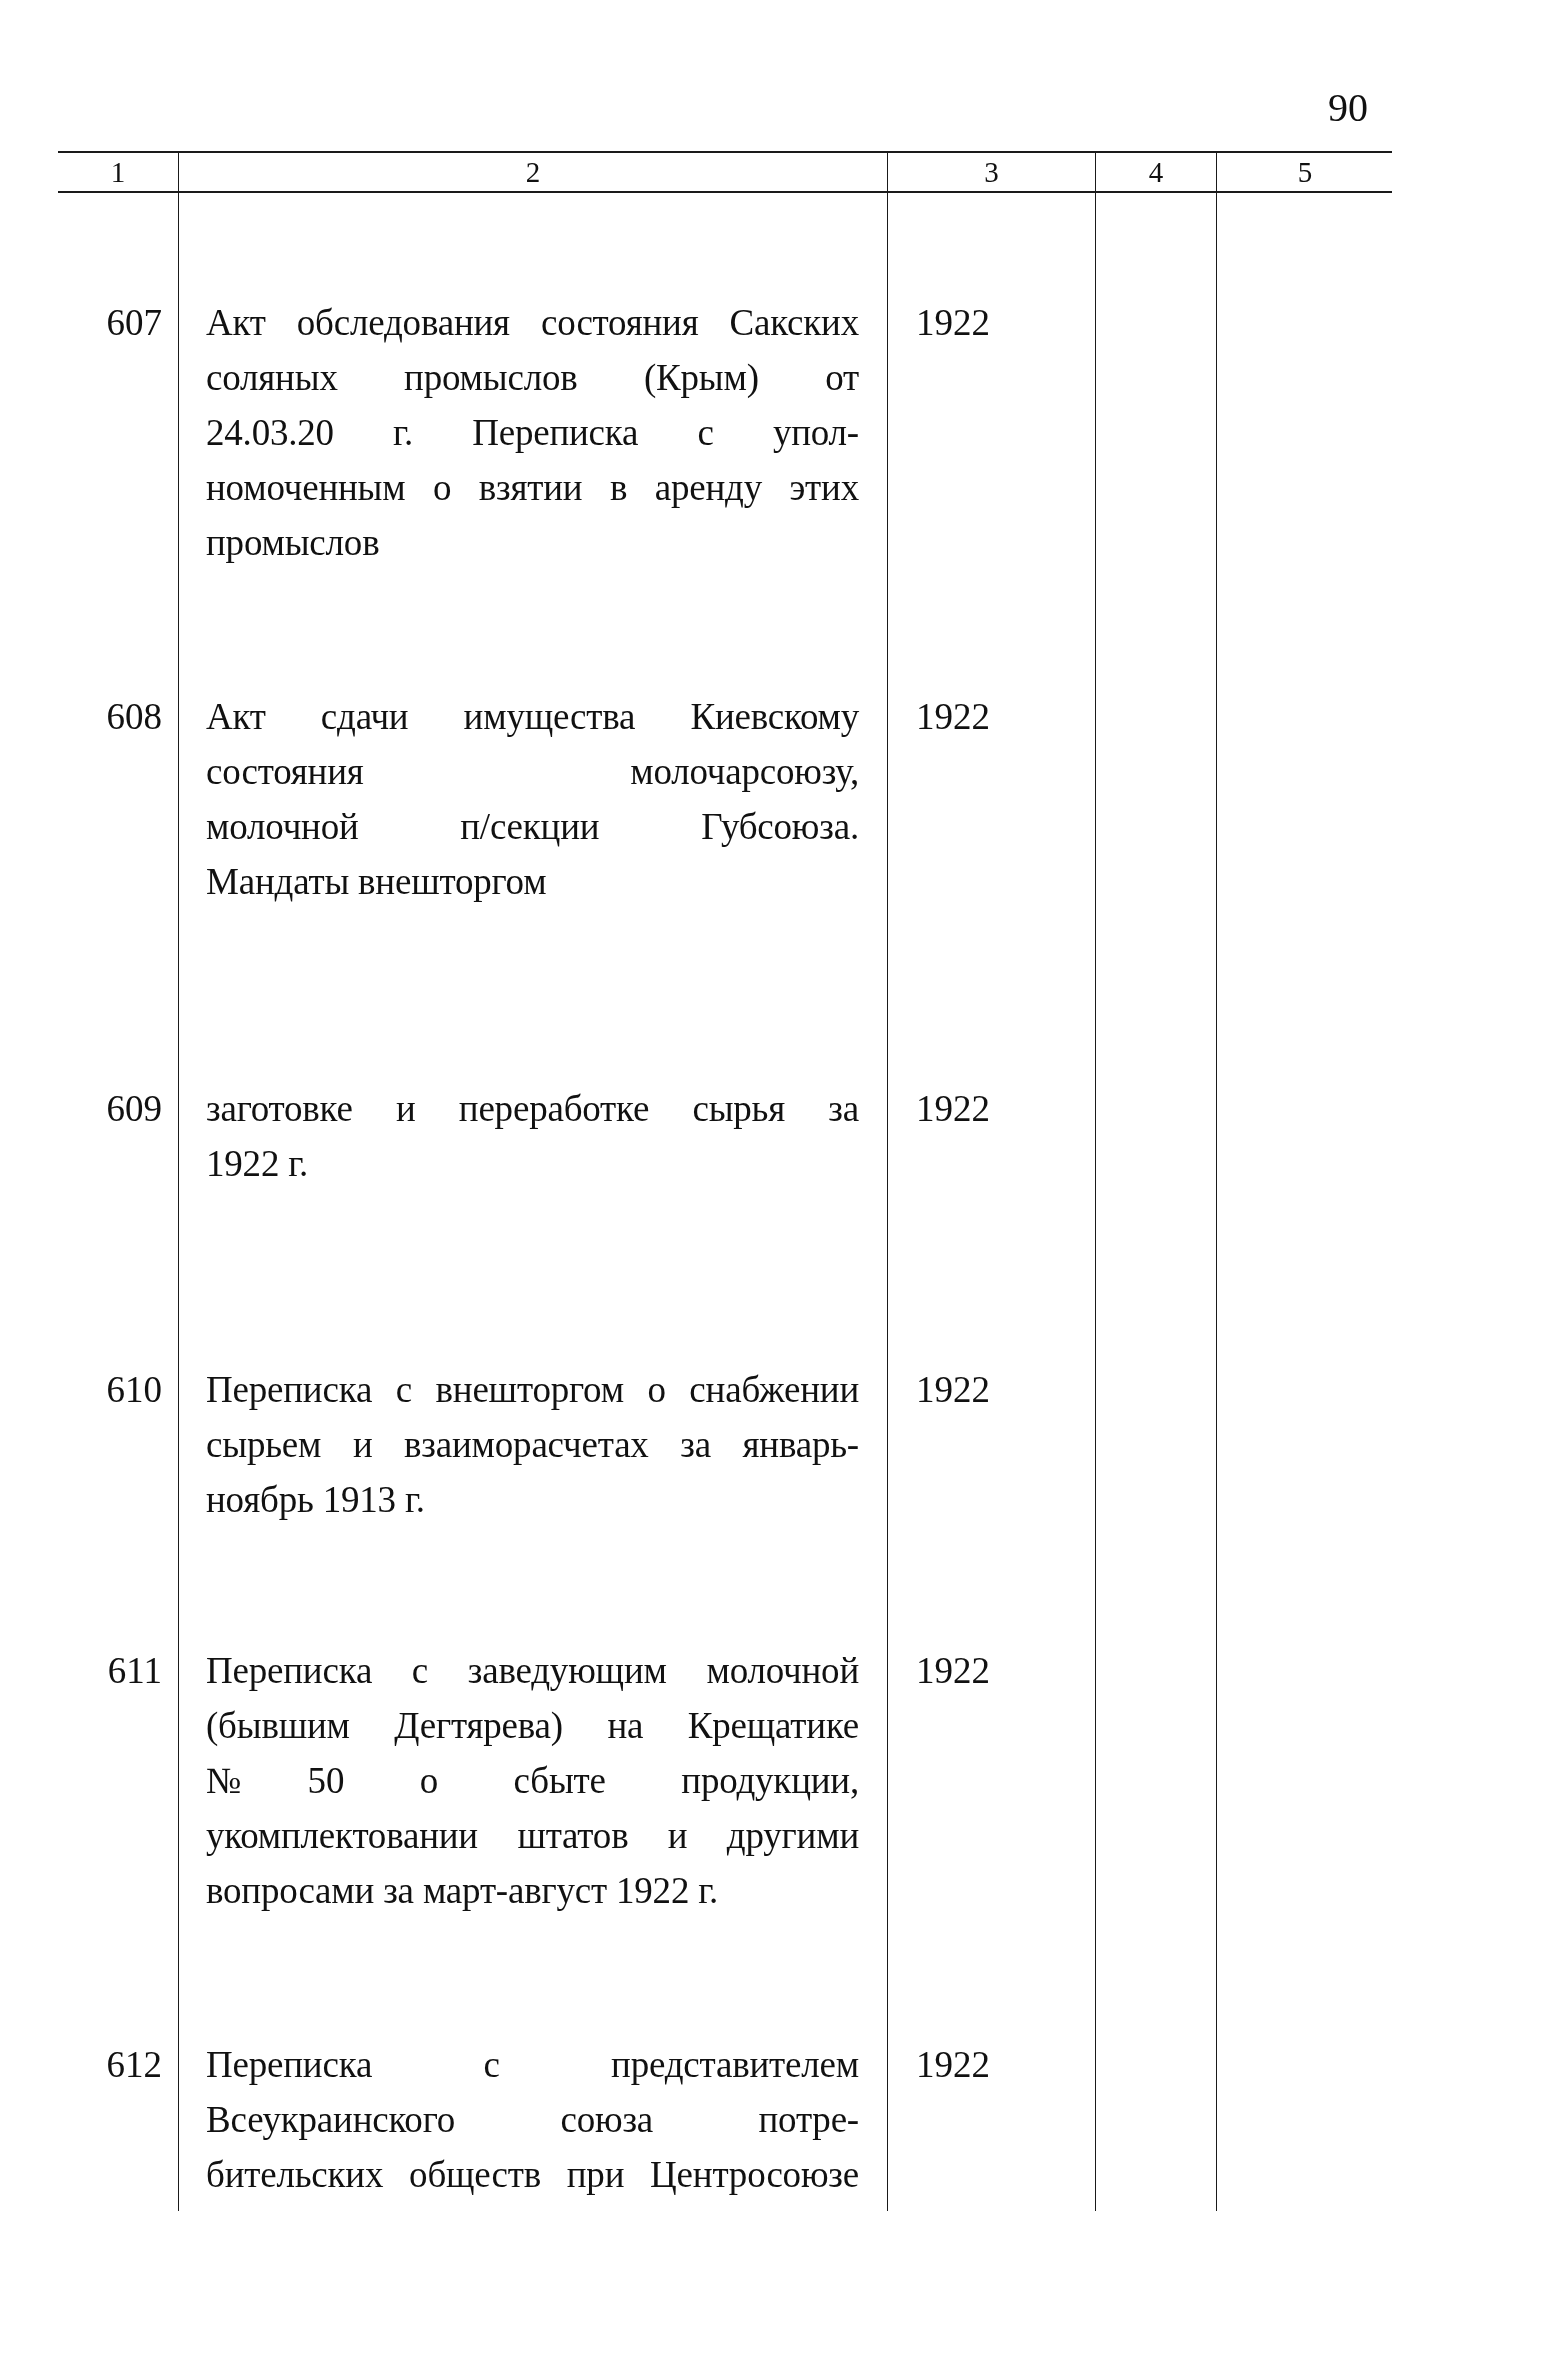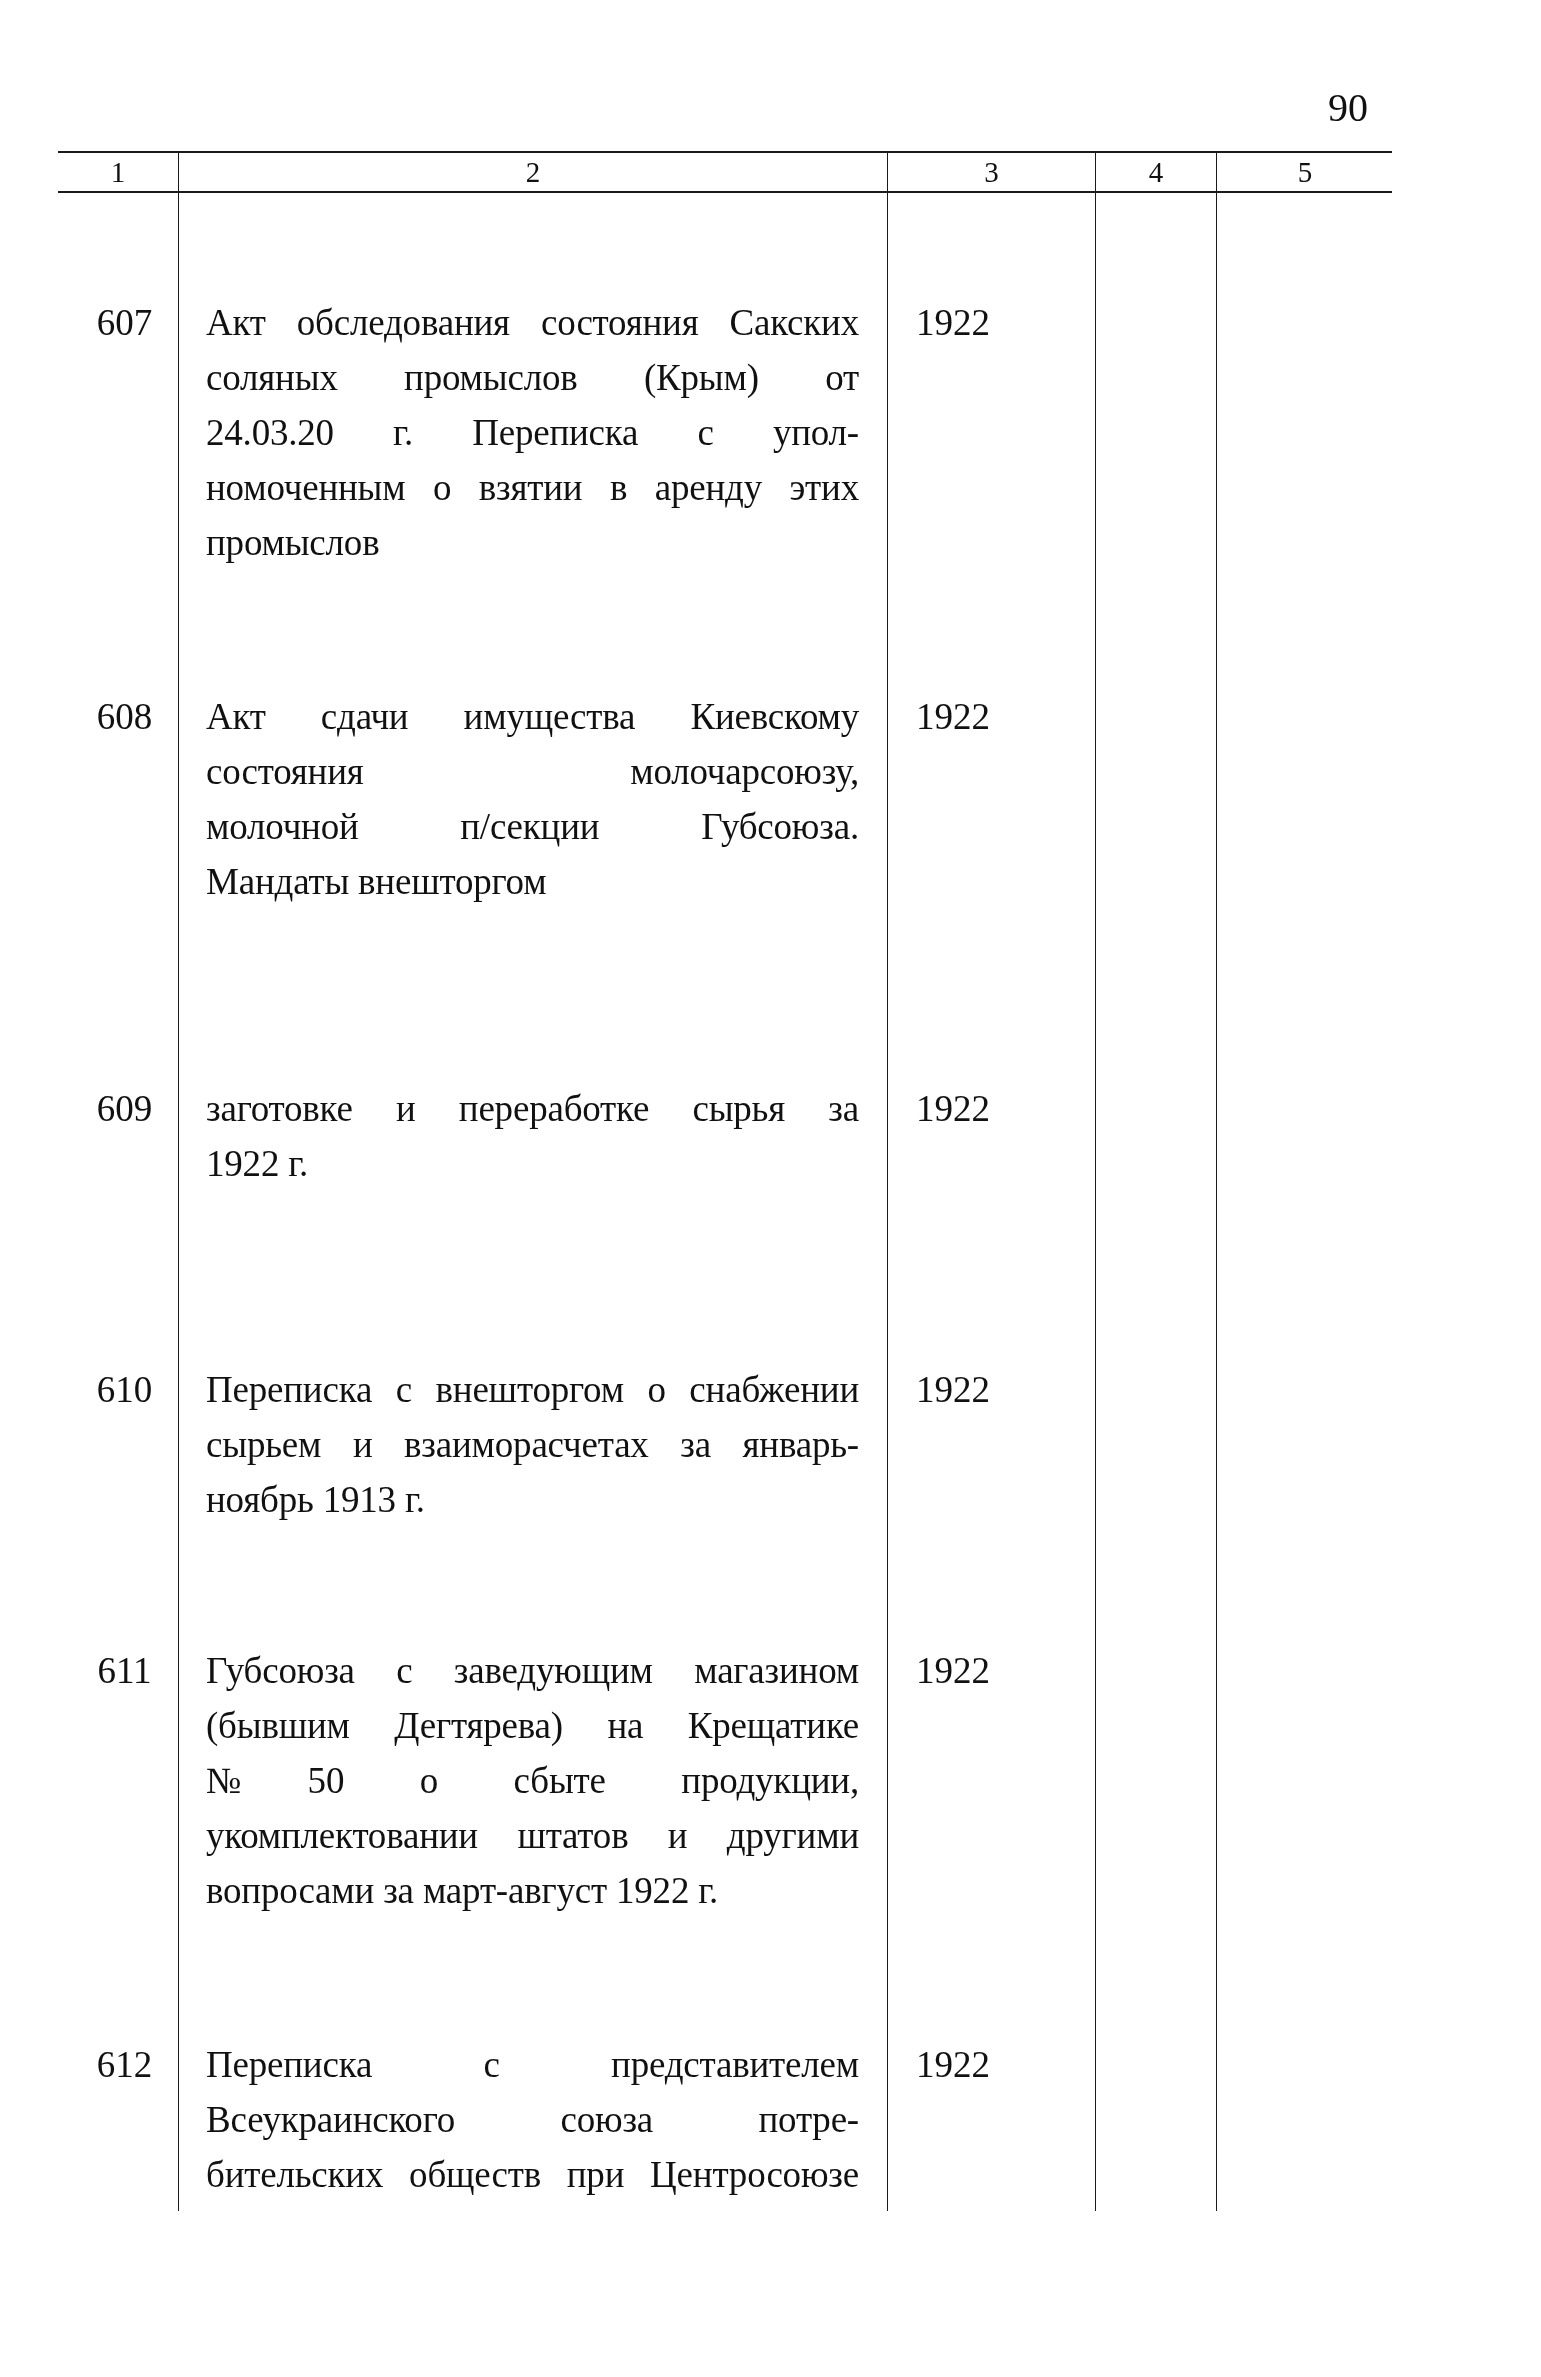--- a/index.html
+++ b/index.html
@@ -14,21 +14,21 @@
     }
     .hline { position: absolute; height: 2px; background: #1a1a1a; }
     .vline { position: absolute; width: 1.4px; background: #1a1a1a; }
     .col-head {
       position: absolute; top: 155px; height: 34px; line-height: 34px;
       font-size: 29px; text-align: center;
     }
     .row { position: absolute; left: 0; width: 1542px; }
     .cell-num {
       position: absolute; left: 87px; width: 75px;
-      font-size: 37px; line-height: 55px; text-align: center;
+      font-size: 37px; line-height: 55px; text-align: right;
     }
     .cell-title {
       position: absolute; left: 198px; width: 661px;
       font-size: 37px; line-height: 55px; text-align: justify;
       text-align-last: left; letter-spacing: -0.2px;
     }
     .cell-title .ln { display: block; text-align: justify; text-align-last: justify; white-space: nowrap; margin-left: 8px; }
     .cell-title .ln.last { text-align-last: left; }
     .cell-year {
       position: absolute; left: 916px; width: 95px;
@@ -94,21 +94,21 @@
       <span class="ln">Переписка с внешторгом о снабжении</span>
       <span class="ln">сырьем и взаиморасчетах за январь-</span>
       <span class="ln last">ноябрь 1913 г.</span>
     </div>
     <div class="cell-year">1922</div>
   </div>
 
   <div class="row" style="top:1643px;">
     <div class="cell-num">611</div>
     <div class="cell-title">
-      <span class="ln">Губсоюза с заведующим магазином</span>
+      <span class="ln">Переписка с заведующим молочной</span>
       <span class="ln">(бывшим Дегтярева) на Крещатике</span>
       <span class="ln">№50 о сбыте продукции,</span>
       <span class="ln">укомплектовании штатов и другими</span>
       <span class="ln last">вопросами за март-август 1922 г.</span>
     </div>
     <div class="cell-year">1922</div>
   </div>
 
   <div class="row" style="top:2037px;">
     <div class="cell-num">612</div>

